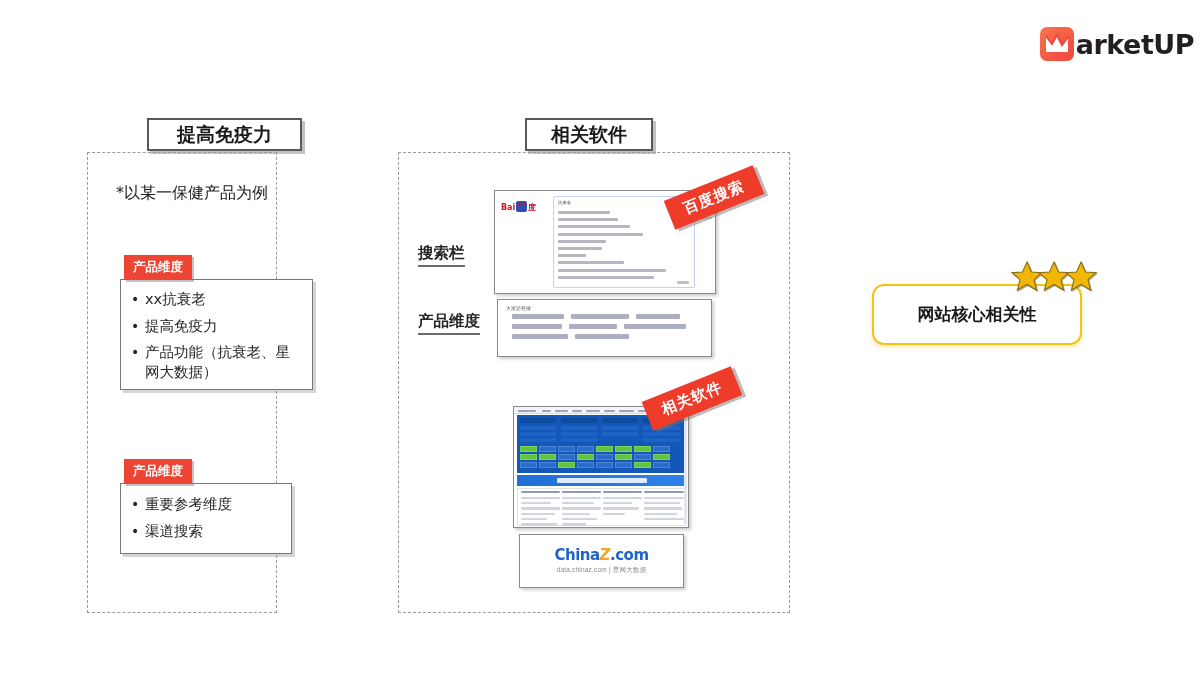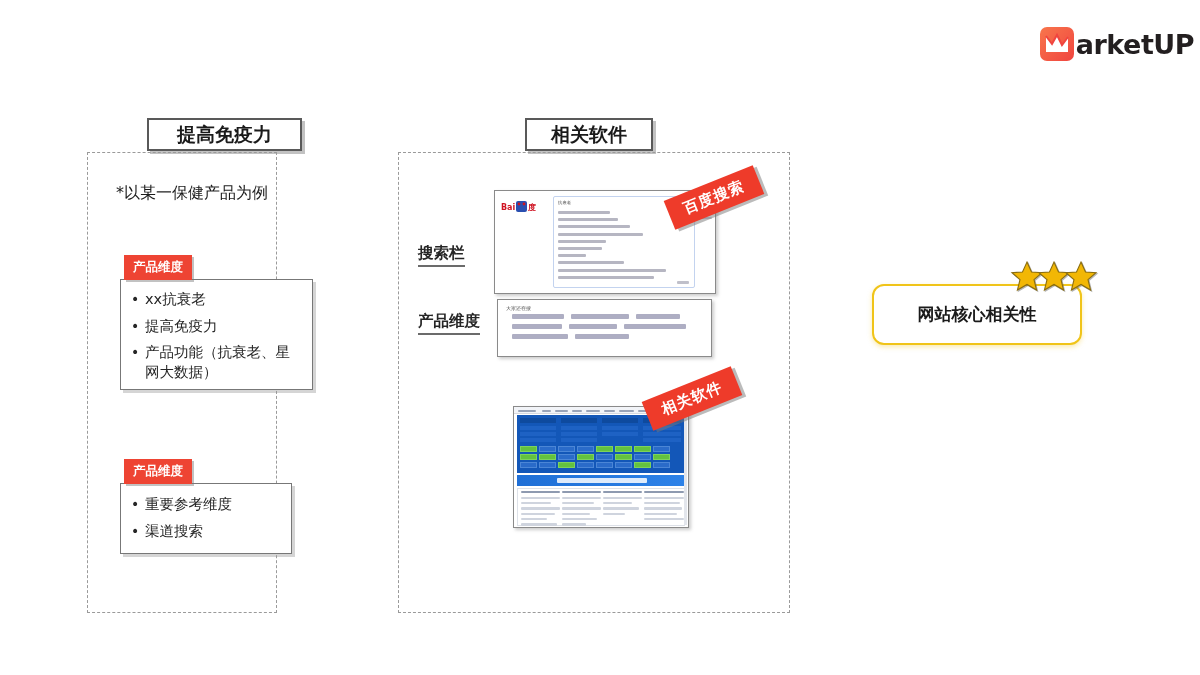--- a/index.html
+++ b/index.html
@@ -423,20 +423,26 @@
           <div class="db-bline" style="width:40px"></div>
           <div class="db-bline" style="width:36px"></div>
         <div class="db-bline" style="width:38px"></div>
           <div class="db-bline" style="width:33px"></div>
           <div class="db-bline" style="width:40px"></div>
       </div>
     </div>
     <div class="db-scroll"></div>
   </div>
 
+  <div class="shot" id="shot-chinaz">
+    <div class="cz-top">
+      <span class="cz-blue">China</span><span class="cz-z">Z</span><span class="cz-com">.com</span>
+    </div>
+    <div class="cz-sub">data.chinaz.com | 星网大数据</div>
+  </div>
 
   <div class="ribbon" id="ribbon-baidu">百度搜索</div>
   <div class="ribbon" id="ribbon-soft">相关软件</div>
 
 
   <div class="rate-group" id="rate-1">
     <div class="rate-card">
       <span>网站核心相关性</span>
       <span class="stars">
         <svg width="34" height="32" viewBox="0 0 34 32">

